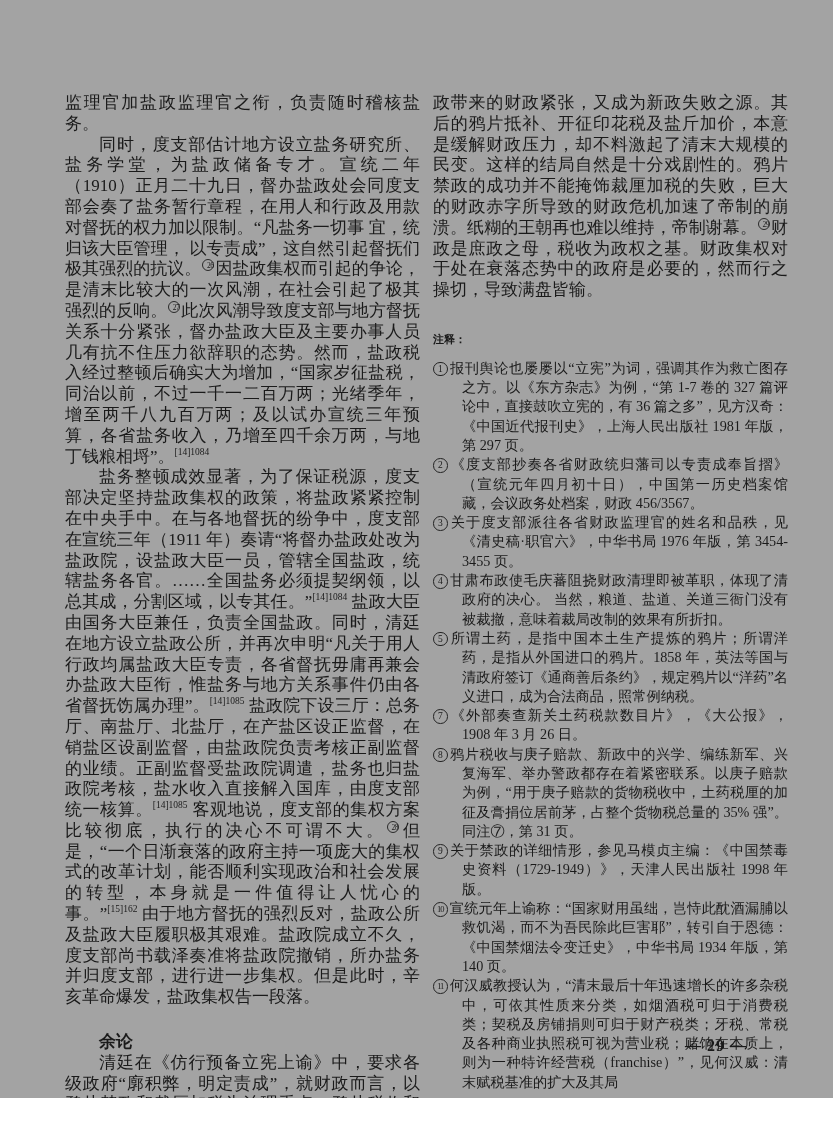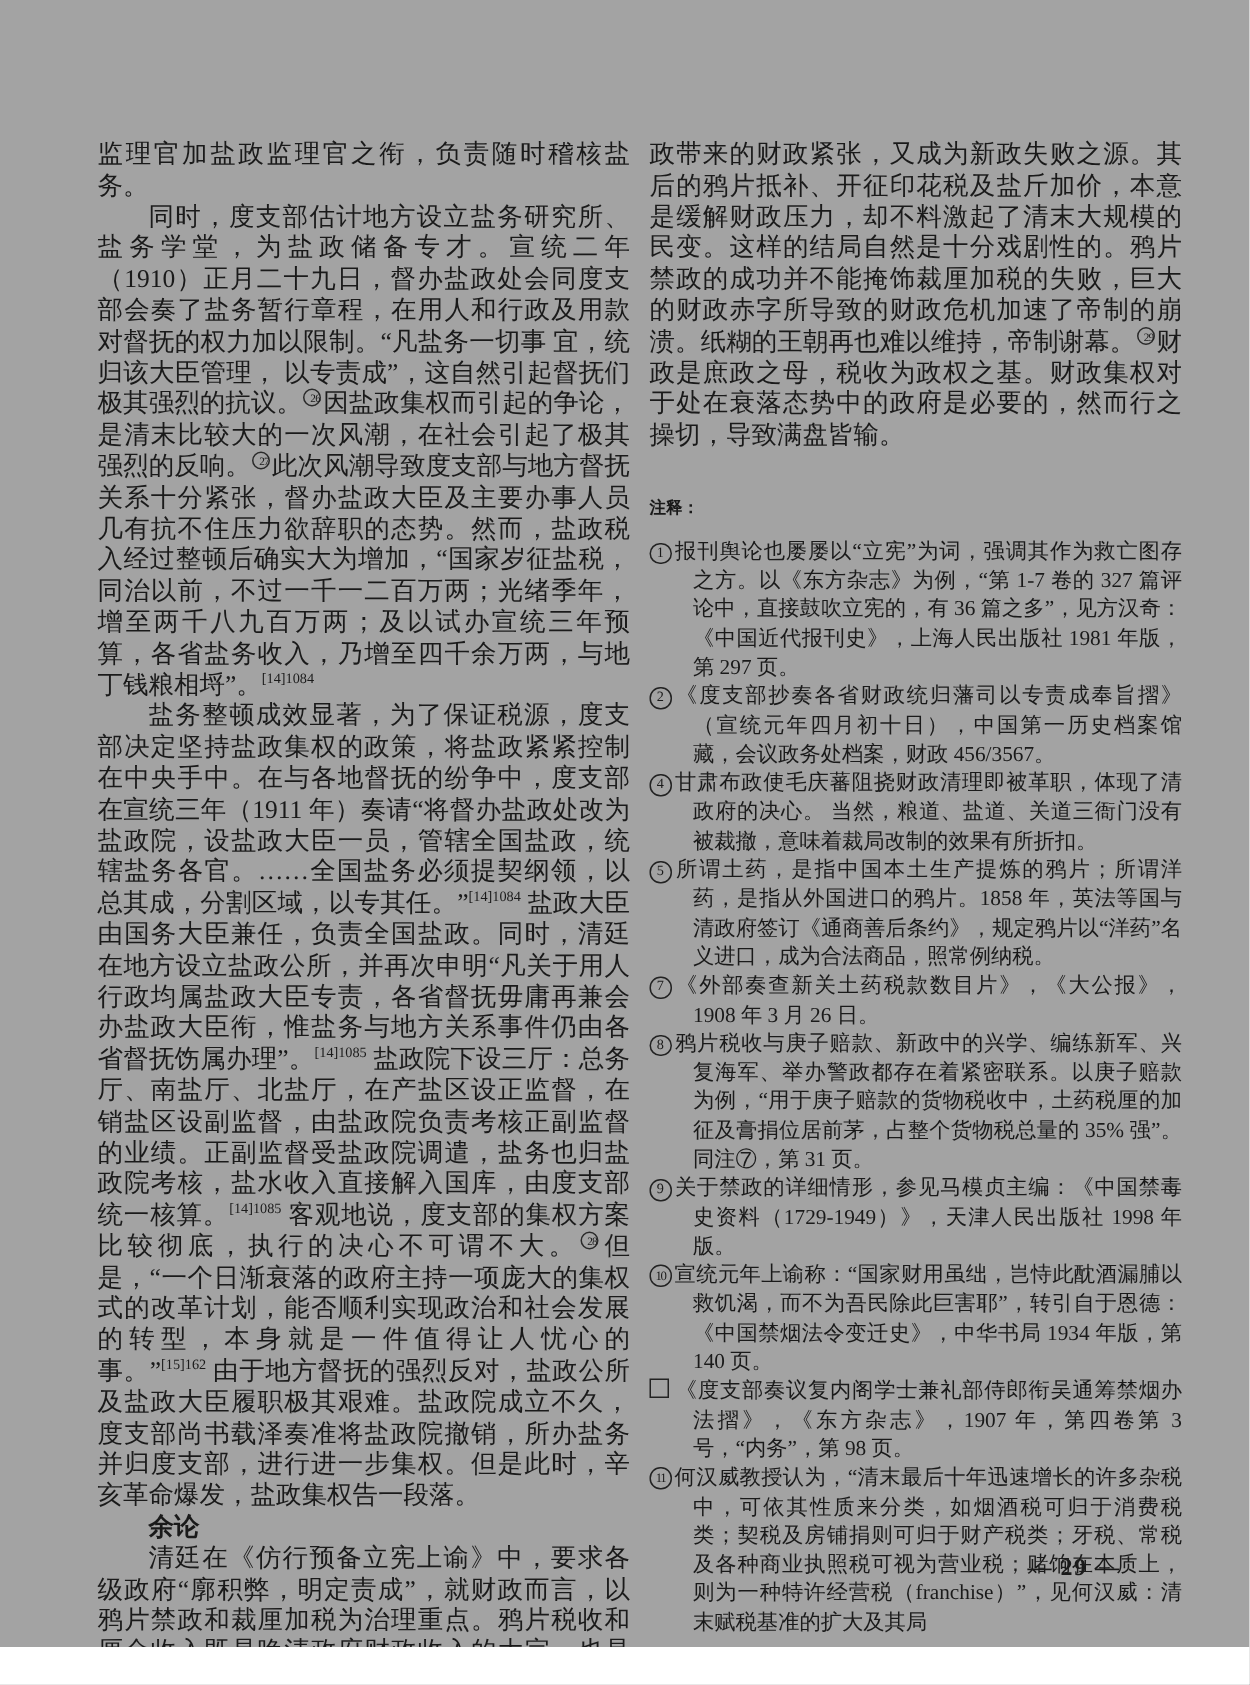--- a/index.html
+++ b/index.html
@@ -28,20 +28,21 @@
     line-height: 20.8px;
     text-align: justify;
   }
   .para { margin: 0; }
   .para.indent { text-indent: 2em; }
   .subhead {
     font-weight: bold;
     text-indent: 2em;
     font-size: 17px;
     line-height: 20.8px;
+    margin-top: 24px;
   }
   sup { line-height: 0; }
   sup.ref {
     font-size: 9.5px;
     vertical-align: super;
     letter-spacing: 0;
     white-space: nowrap;
   }
   sup.notesup { vertical-align: 0; }
   .circ-sup {
@@ -117,25 +118,25 @@
         <p class="para indent"><span>清廷在《仿行预备立宪上谕》中，要求各级政府“廓积弊，明定责成”，就财政而言，以鸦片禁政和裁厘加税为治理重点。鸦片税收和厘金收入既是晚清政府财政收入的大宗，也是新政十分重要的资金来源。一方面清政府诸多新政举措，外而地方自治，内而官制改革，无一不仰赖鸦片之税和关卡重厘；另一方面图治心切，欲向东西洋列强之文明急追直上。财政集权之于经济改革，有着“牵一发而动全身”的影响。</span></p>
       </div>
     <div class="col" id="right-col">
       <div id="right-body">
           <p class="para"><span>政带来的财政紧张，又成为新政失败之源。其后的鸦片抵补、开征印花税及盐斤加价，本意是缓解财政压力，却不料激起了清末大规模的民变。这样的结局自然是十分戏剧性的。鸦片禁政的成功并不能掩饰裁厘加税的失败，巨大的财政赤字所导致的财政危机加速了帝制的崩溃。纸糊的王朝再也难以维持，帝制谢幕。</span><sup class="notesup"><span class="circ-sup">29</span></sup><span>财政是庶政之母，税收为政权之基。财政集权对于处在衰落态势中的政府是必要的，然而行之操切，导致满盘皆输。</span></p>
         </div>
       <div class="notes-heading">注释：</div>
       <div id="notes-list">
           <div class="note"><span class="circ-marker">1</span><span>报刊舆论也屡屡以“立宪”为词，强调其作为救亡图存之方。以《东方杂志》为例，“第 1-7 卷的 327 篇评论中，直接鼓吹立宪的，有 36 篇之多”，见方汉奇：《中国近代报刊史》，上海人民出版社 1981 年版，第 297 页。</span></div>
           <div class="note"><span class="circ-marker">2</span><span>《度支部抄奏各省财政统归藩司以专责成奉旨摺》（宣统元年四月初十日），中国第一历史档案馆藏，会议政务处档案，财政 456/3567。</span></div>
+          <div class="note"><span class="circ-marker">3</span><span>关于度支部派往各省财政监理官的姓名和品秩，见《清史稿·职官六》，中华书局 1976 年版，第 3454-3455 页。</span></div>
           <div class="note"><span class="circ-marker">4</span><span>甘肃布政使毛庆蕃阻挠财政清理即被革职，体现了清政府的决心。 当然，粮道、盐道、关道三衙门没有被裁撤，意味着裁局改制的效果有所折扣。</span></div>
           <div class="note"><span class="circ-marker">5</span><span>所谓土药，是指中国本土生产提炼的鸦片；所谓洋药，是指从外国进口的鸦片。1858 年，英法等国与清政府签订《通商善后条约》，规定鸦片以“洋药”名义进口，成为合法商品，照常例纳税。</span></div>
           <div class="note"><span class="circ-marker">7</span><span>《外部奏查新关土药税款数目片》，《大公报》，1908 年 3 月 26 日。</span></div>
           <div class="note"><span class="circ-marker">8</span><span>鸦片税收与庚子赔款、新政中的兴学、编练新军、兴复海军、举办警政都存在着紧密联系。以庚子赔款为例，“用于庚子赔款的货物税收中，土药税厘的加征及膏捐位居前茅，占整个货物税总量的 35% 强”。同注⑦，第 31 页。</span></div>
           <div class="note"><span class="circ-marker">9</span><span>关于禁政的详细情形，参见马模贞主编：《中国禁毒史资料（1729-1949）》，天津人民出版社 1998 年版。</span></div>
           <div class="note"><span class="circ-marker two">10</span><span>宣统元年上谕称：“国家财用虽绌，岂恃此酖酒漏脯以救饥渴，而不为吾民除此巨害耶”，转引自于恩德：《中国禁烟法令变迁史》，中华书局 1934 年版，第 140 页。</span></div>
-          <div class="note"><span class="sq-marker"></span><span>《度支部奏议复内阁学士兼礼部侍郎衔吴通筹禁烟办法摺》，《东方杂志》，1907 年，第四卷第 3 号，“内务”，第 98 页。</span></div>
           <div class="note"><span class="circ-marker two">11</span><span>何汉威教授认为，“清末最后十年迅速增长的许多杂税中，可依其性质来分类，如烟酒税可归于消费税类；契税及房铺捐则可归于财产税类；牙税、常税及各种商业执照税可视为营业税；赌饷在本质上，则为一种特许经营税（franchise）”，见何汉威：清末赋税基准的扩大及其局</span></div>
         </div>
     </div>
   </div>
   <div class="footer">— 29 —</div>
 </div>
 
 </body></html>

